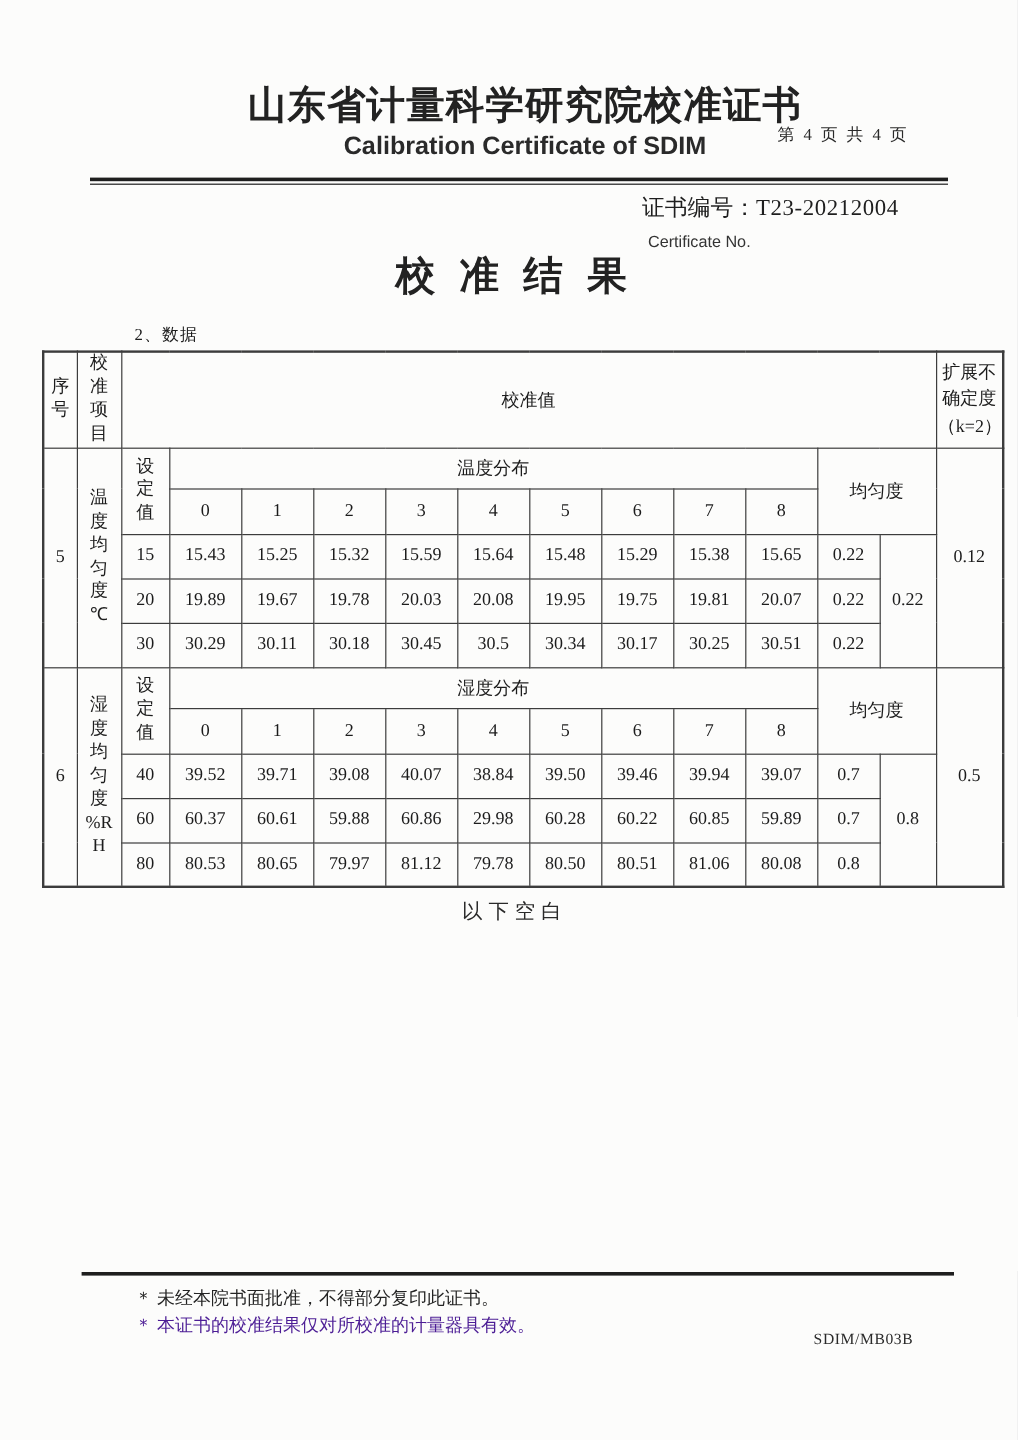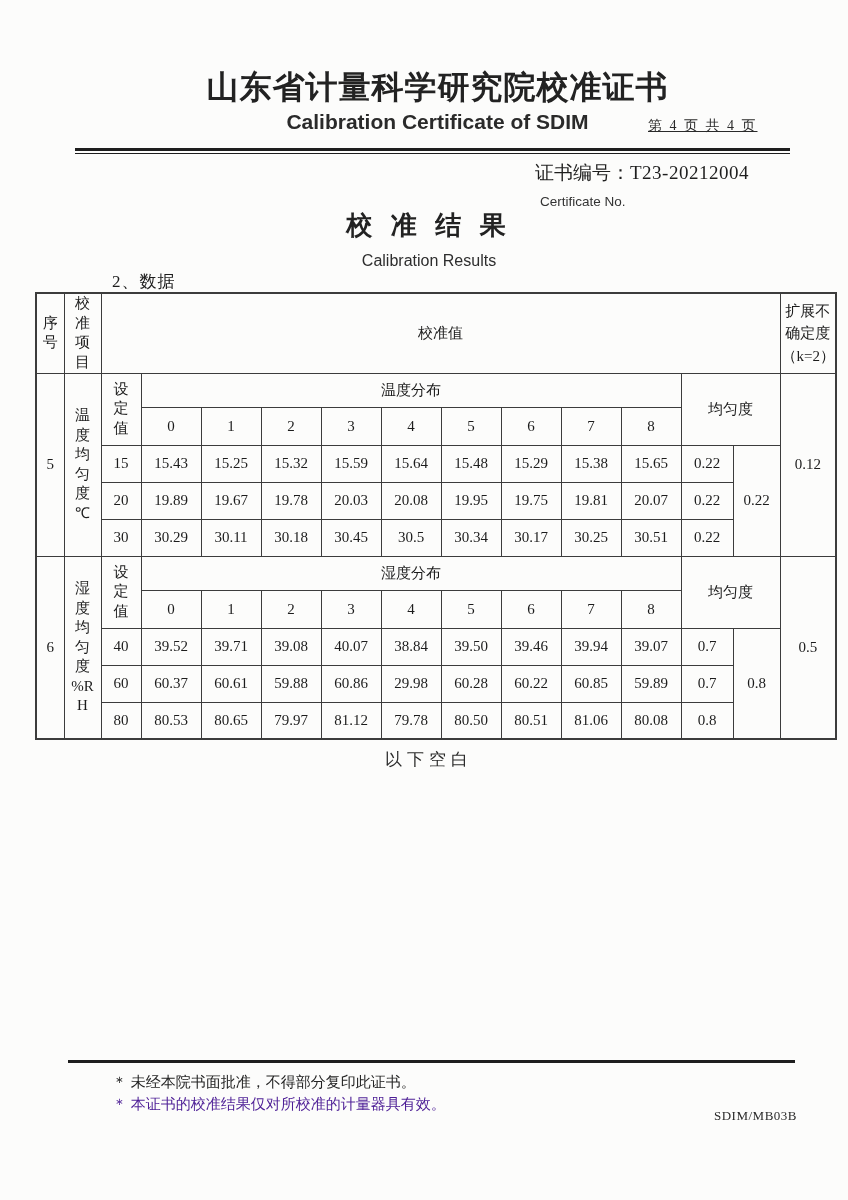--- a/index.html
+++ b/index.html
@@ -19,45 +19,45 @@
     position:absolute; left:205px; top:66px; width:465px;
     text-align:center; font-size:32px; font-weight:700; letter-spacing:1px;
     color:#222;
   }
   .title-en {
     position:absolute; left:205px; top:110px; width:465px;
     text-align:center; font-size:21px; font-weight:700;
     font-family:"Liberation Sans", sans-serif; color:#2a2a2a;
   }
   .page-info {
-    position:absolute; left:648px; top:117px; width:160px;
-    font-size:14px; letter-spacing:2px; color:#2a2a2a;text-decoration:underline;
+    position:absolute; left:648px; top:104px; width:160px;
+    font-size:14px; letter-spacing:2px; color:#2a2a2a;
   }
   .rule-double {
     position:absolute; left:75px; top:148px; width:715px; height:6px;
     border-top:3px solid #1e1e1e; border-bottom:1px solid #1e1e1e;
   }
   
   .cert-line { position:absolute; left:535px; top:160px; font-size:19px; color:#1e1e1e; }
   .cert-line .no { letter-spacing:0.5px; }
   .cert-en {
     position:absolute; left:540px; top:194px; font-size:13.5px;
     font-family:"Liberation Sans", sans-serif; color:#333;
   }
   
   .result-title {
     position:absolute; left:214px; top:208px; width:430px;
-    text-align:center; font-size:26px; font-weight:700; letter-spacing:6px; color:#222;
+    text-align:center; font-size:33px; font-weight:700; letter-spacing:6px; color:#222;
   }
   .result-en {
     position:absolute; left:214px; top:252px; width:430px;
     text-align:center; font-size:16px;
     font-family:"Liberation Sans", sans-serif; color:#2d2d2d;
   }
-  .data-label { position:absolute; left:112px; top:270px; font-size:17px; letter-spacing:1px; }
+  .data-label { position:absolute; left:112px; top:270px; font-size:14px; letter-spacing:1px; }
   
   .tbl-wrap { position:absolute; left:35px; top:292px; }
   table.cal {
     border-collapse:collapse; table-layout:fixed; width:800px;
     border:2px solid #3c3c3c;
     font-size:15px; color:#1c1c1c;
   }
   table.cal td {
     border:1.5px solid #3c3c3c;
     text-align:center; vertical-align:middle;
@@ -72,39 +72,38 @@
   tr.rpos { height:38px; }
   tr.rdata { height:37px; }
   
   .below-blank {
     position:absolute; left:214px; top:748px; width:430px;
     text-align:center; font-size:17px; letter-spacing:5px; color:#2a2a2a;
   }
   .foot-rule { position:absolute; left:68px; top:1060px; width:727px; border-top:3px solid #1e1e1e; }
   .footnote1 { position:absolute; left:112px; top:1073px; font-size:15px; color:#242424; }
   .footnote2 { position:absolute; left:112px; top:1095px; font-size:15px; color:#4c1d95; }
-  .form-no { position:absolute; left:678px; top:1108px; font-size:13px; color:#2a2a2a; letter-spacing:0.5px;margin-left:36px; }
+  .form-no { position:absolute; left:678px; top:1108px; font-size:13px; color:#2a2a2a; letter-spacing:0.5px; }
 </style>
 </head>
 <body>
 
 <div class="page">
 
   <div class="title-cn">山东省计量科学研究院校准证书</div>
   <div class="title-en">Calibration Certificate of SDIM</div>
   <div class="page-info">第 4 页 共 4 页</div>
   <div class="rule-double"></div>
 
   <div class="cert-line">
     <span>证书编号：</span><span class="no">T23-20212004</span>
   </div>
   <div class="cert-en">Certificate No.</div>
 
   <div class="result-title">校 准 结 果</div>
-  <div class="result-en">Calibration Results</div>
   <div class="data-label">2、数据</div>
 
   <div class="tbl-wrap">
     <table class="cal">
       <colgroup>
         <col style="width:28px">
           <col style="width:37px">
           <col style="width:40px">
         <col style="width:60px">
           <col style="width:60px">

